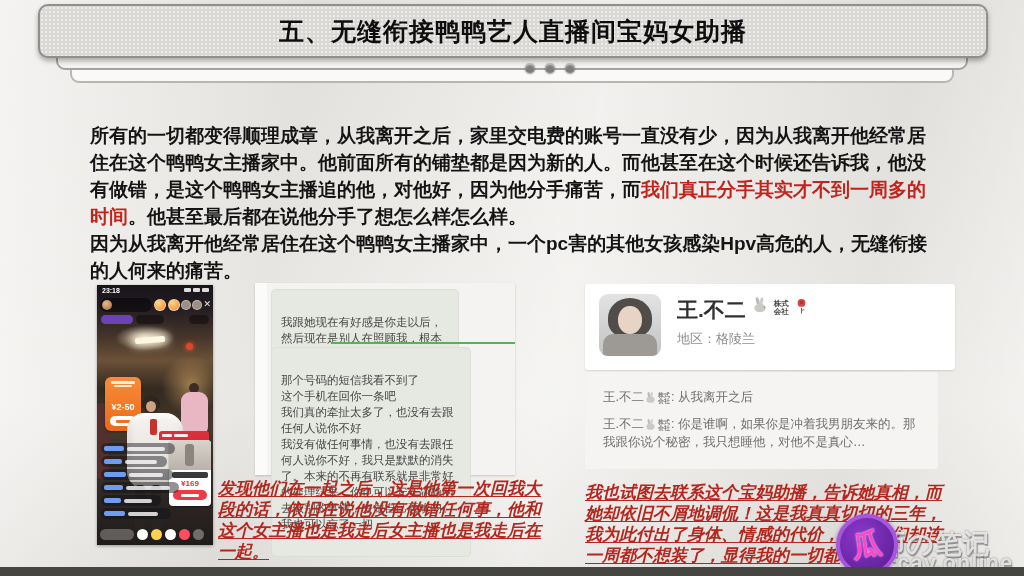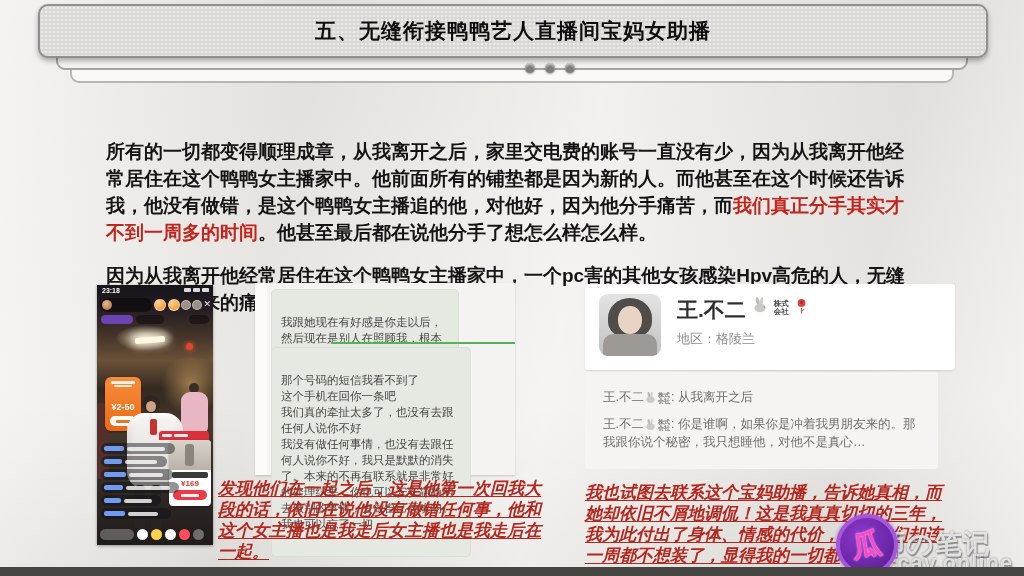--- a/index.html
+++ b/index.html
@@ -23,29 +23,29 @@
   .strip2 { left:70px; top:42px; width:884px; height:41px; background:#faf9f7; border:2px solid #b6b6b4; z-index:1; }
   .title-card {
     position:absolute; left:38px; top:4px; width:950px; height:54px; z-index:3;
     background:#d9d8d5;
     background-image:radial-gradient(circle, rgba(255,255,255,.55) 1px, transparent 1.2px);
     background-size:4px 4px;
     border:2px solid #8f8f8d; border-radius:10px;
     box-shadow:0 3px 5px rgba(0,0,0,.3);
     display:flex; align-items:center; justify-content:center;
   }
-  .title-card h1 { margin:0; font-size:21px; font-weight:900; color:#0e0e0e; letter-spacing:1px; }
+  .title-card h1 { margin:0; font-size:25px; font-weight:900; color:#0e0e0e; letter-spacing:1px; }
   .dots { position:absolute; left:500px; top:59px; width:100px; z-index:4; text-align:center; }
   .dots span { display:inline-block; width:10px; height:10px; margin:0 5px; border-radius:50%;
     background:#7d7c78; box-shadow:inset 0 2px 2px rgba(255,255,255,.55), 0 1px 2px rgba(0,0,0,.4); }
 
   
   .body-text { position:absolute; left:90px; top:122px; width:846px; font-size:19px; font-weight:700;
     color:#141414; line-height:27px; }
-  .body-text p { margin:16px; }
+  .body-text p { margin:0; }
   .red-inline { color:#c0241c; }
 
   
   .phone { position:absolute; left:97px; top:285px; width:116px; height:260px; overflow:hidden;
     background:linear-gradient(180deg,#17141a 0%,#241d22 9%,#45352a 20%,#6b5138 29%,#33291f 40%,#47392c 54%,#3a302a 68%,#2c2623 84%,#201c1a 100%);
     box-shadow:0 1px 3px rgba(0,0,0,.35); }
   .phone .glow1 { position:absolute; left:18px; top:40px; width:60px; height:26px; background:radial-gradient(ellipse, rgba(255,244,214,.85), rgba(255,244,214,0) 70%); }
   .phone .glow2 { position:absolute; right:-8px; top:70px; width:60px; height:60px; background:radial-gradient(ellipse, rgba(223,173,106,.6), rgba(223,173,106,0) 70%); }
   .phone .lightbar { position:absolute; left:38px; top:52px; width:30px; height:6px; background:#fdf6e3; border-radius:2px; box-shadow:0 0 8px 3px rgba(255,246,220,.8); transform:rotate(-4deg); }
   .phone .lantern { position:absolute; right:20px; top:58px; width:7px; height:7px; border-radius:50%; background:#e2452c; box-shadow:0 0 5px rgba(255,90,50,.9); }

